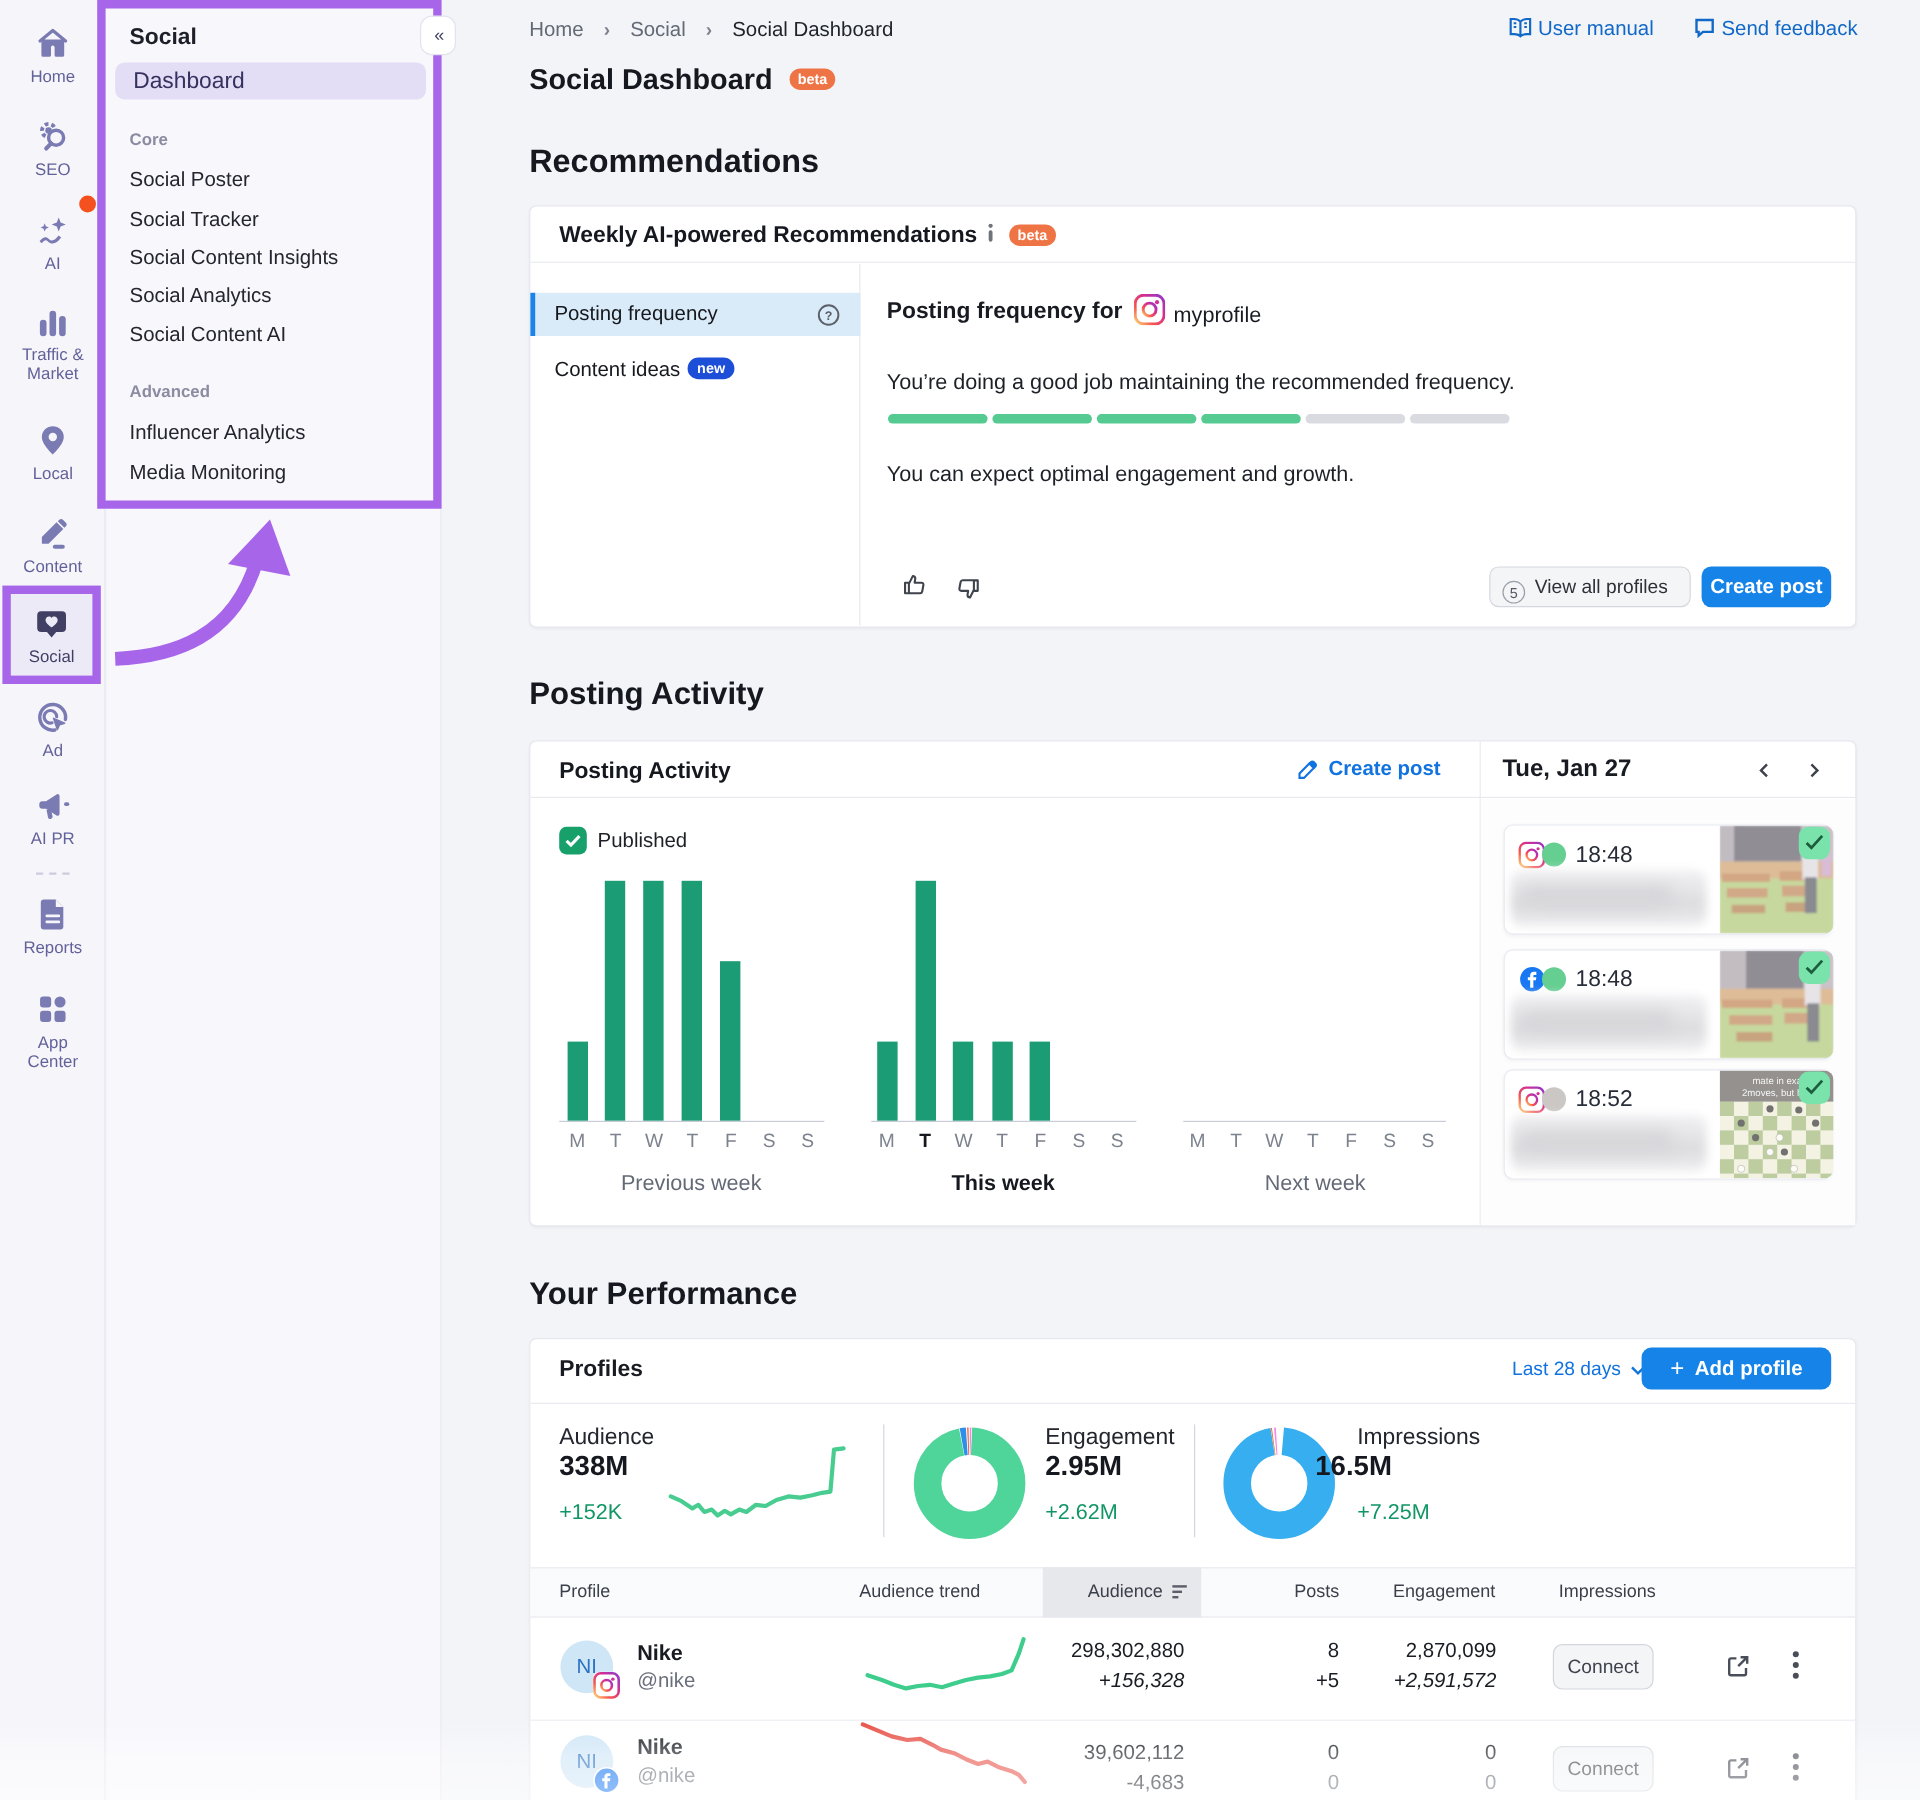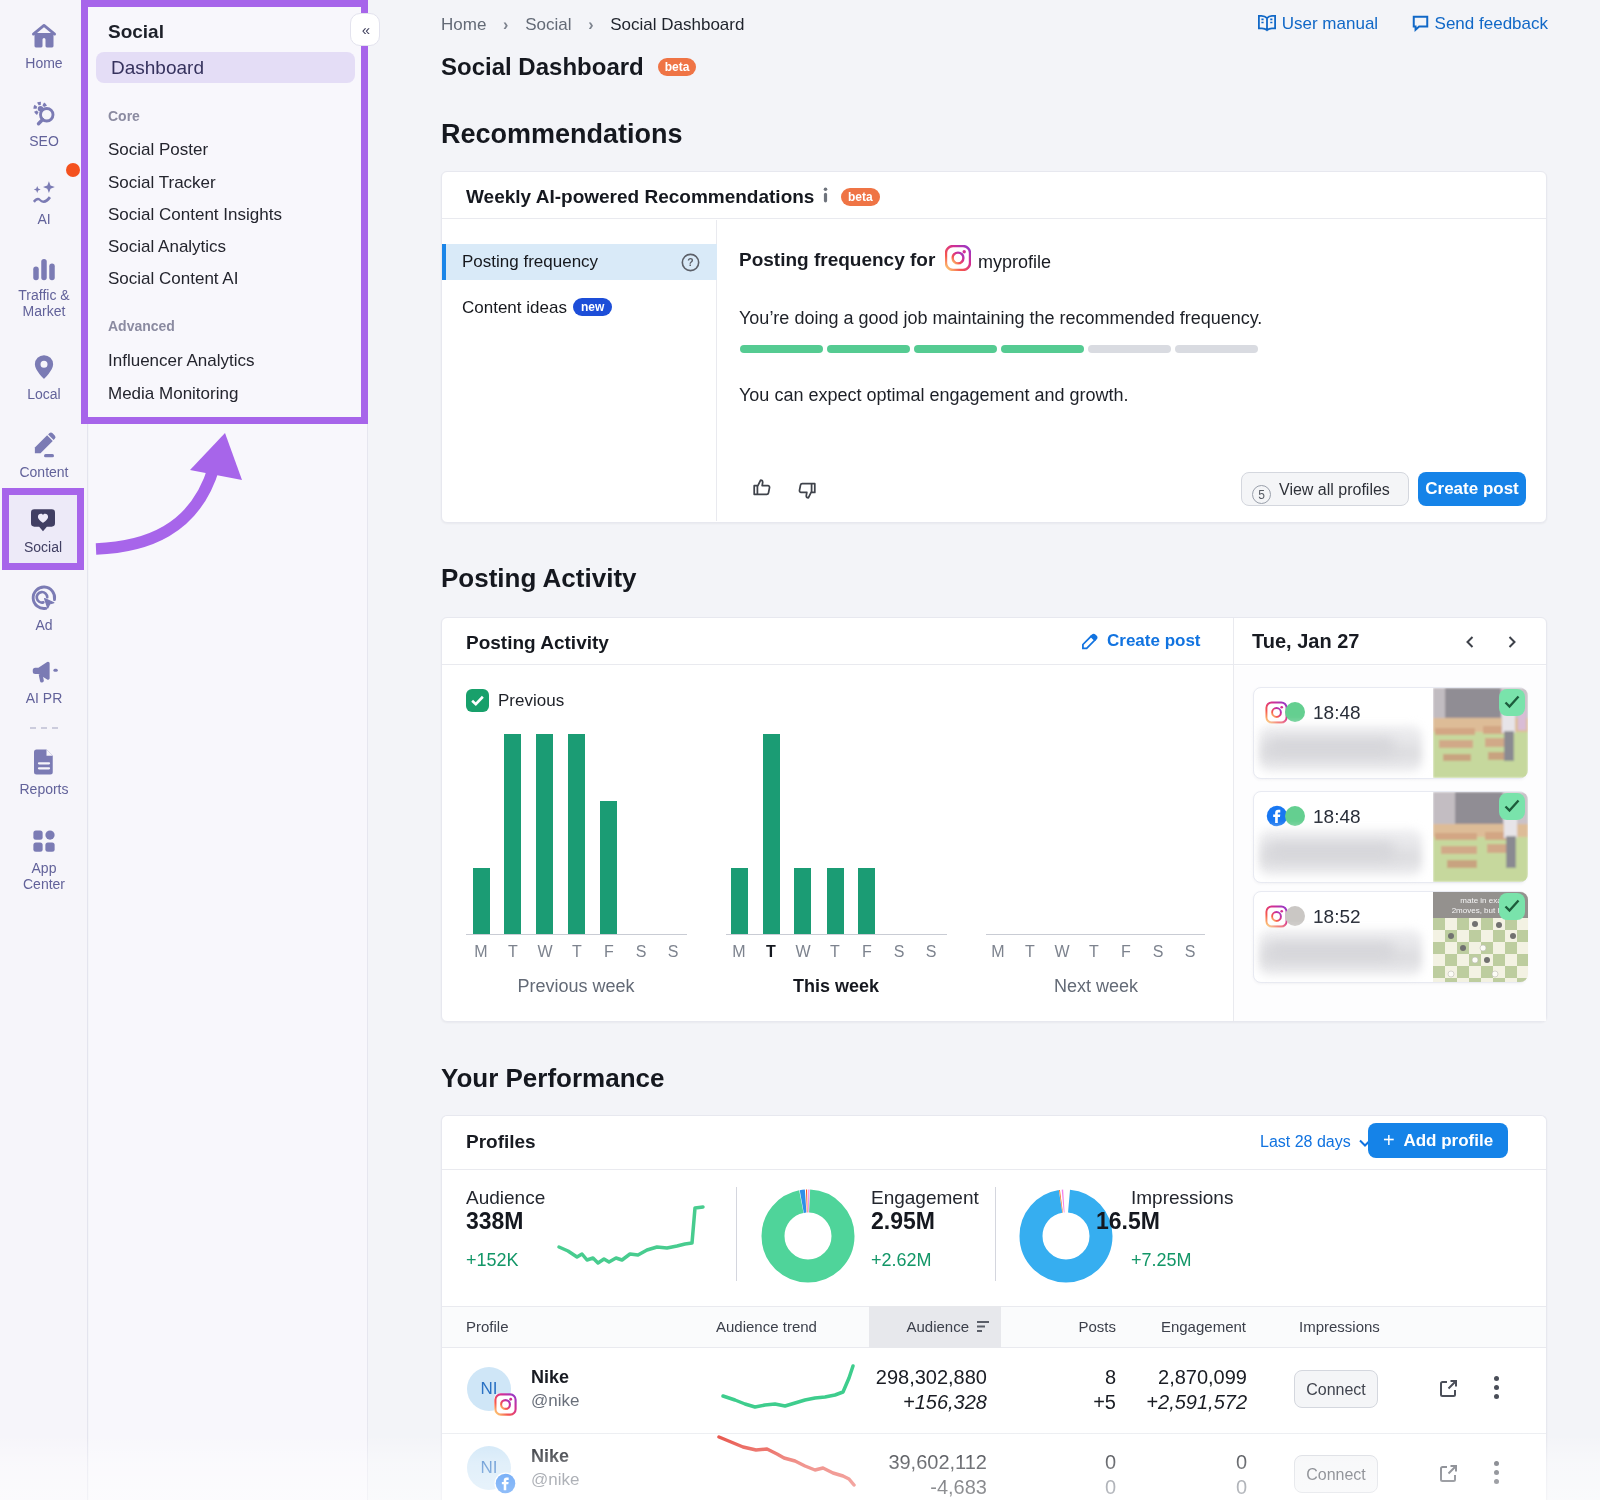--- a/index.html
+++ b/index.html
@@ -66,21 +66,21 @@
 .pcheck { position:absolute; left:245px; top:1px; width:26px; height:27px; background:#79e3ab; border-radius:8px; }
 .pgreen { position:absolute; left:31px; top:14px; width:20px; height:20px; border-radius:50%; background:#64cf90; }
 
 
 #perf { top:1115px; height:385px; border-bottom:none; border-radius:6px 6px 0 0; }
 .num-b { font-size:23px; font-weight:bold; color:#15181f; }
 .grn { color:#129667; }
 .red2 { color:#e2574c; }
 .th { position:absolute; top:202px; font-size:15px; color:#3b3f4a; }
 .avatar { position:absolute; left:25px; width:44px; height:44px; border-radius:50%; background:#cfe6f7; color:#2b72c4; font-size:17px; text-align:center; line-height:44px; }
-.tnum { position:absolute; width:140px; text-align:right; font-size:20px; color:#191c23; }
+.tnum { position:absolute; width:140px; text-align:right; font-size:17px; color:#191c23; }
 .extlink { position:absolute; left:996px; }
 .kebab { position:absolute; left:1052px; width:5px; }
 .kebab span { display:block; width:5px; height:5px; border-radius:50%; background:#4a4e58; margin-bottom:4px; }
 
 .fade { position:absolute; left:0; top:1404px; width:1600px; height:96px; background:linear-gradient(to bottom, rgba(255,255,255,0) 0%, rgba(255,255,255,.04) 35%, rgba(255,255,255,.38) 62%, rgba(255,255,255,.55) 100%); pointer-events:none; }
 </style>
 </head>
 <body>
 <div class="sidebar">
   <div class="snav" style="top:21px">
@@ -279,21 +279,21 @@
         </svg>
       <svg width="14" height="14" viewBox="0 0 14 14" fill="none" stroke="#3d4149" stroke-width="2" style="position:absolute; left:1063px; top:17px;">
           <path d="M4.5 2l5 5-5 5"></path>
         </svg>
     </div>
     <div style="position:absolute; left:791px; top:0; bottom:0; width:1px; background:#e9eaef;"></div>
 
     <div style="position:absolute; left:24px; top:71px; width:23px; height:23px; background:#18a06b; border-radius:6px;"><svg width="15" height="15" viewBox="0 0 14 14" fill="none" stroke="#fff" stroke-width="2.4" style="margin:4px">
           <path d="M2 7.2 5.4 10.5 12 3.5"></path>
         </svg></div>
-    <div style="position:absolute; left:56px; top:73px; font-size:17px; color:#1d2027;">Previous</div>
+    <div style="position:absolute; left:56px; top:73px; font-size:17px; color:#1d2027;">Published</div>
 
     <div class="bar" style="left:31px; top:250px; height:66px;"></div>
     <div class="bar" style="left:62px; top:116px; height:200px;"></div>
     <div class="bar" style="left:94px; top:116px; height:200px;"></div>
     <div class="bar" style="left:126px; top:116px; height:200px;"></div>
     <div class="bar" style="left:158px; top:183px; height:133px;"></div>
     <div class="axis" style="left:24px; top:316px; width:221px;"></div>
     <div class="dlab" style="left:30px; top:325px;">M</div>
       <div class="dlab" style="left:62px; top:325px;">T</div>
       <div class="dlab" style="left:94px; top:325px;">W</div>
@@ -473,21 +473,21 @@
   </div>
 
   <div class="h2" style="top:1063px;">Your Performance</div>
   <div class="card" id="perf">
     <div style="position:absolute; left:24px; top:15px; font-size:19px; font-weight:bold;">Profiles</div>
     <div style="position:absolute; left:818px; top:17px; font-size:16px; color:#1173e0;">Last 28 days
       <svg width="12" height="8" viewBox="0 0 12 8" fill="none" stroke="#1173e0" stroke-width="2" style="margin-left:4px">
           <path d="M1 1.5 6 6.5 11 1.5"></path>
         </svg>
     </div>
-    <div class="btn-blue" style="position:absolute; left:926px; top:7px; width:140px; height:35px; line-height:35px;"><span style="font-weight:normal; font-size:20px; vertical-align:-1px;">+</span>&nbsp; Add profile</div>
+    <div class="btn-blue" style="position:absolute; left:926px; top:7px; width:158px; height:35px; line-height:35px;"><span style="font-weight:normal; font-size:20px; vertical-align:-1px;">+</span>&nbsp; Add profile</div>
     <div style="position:absolute; left:0; top:53px; right:0; height:1px; background:#e9eaef;"></div>
 
     <div style="position:absolute; left:24px; top:71px; font-size:19px; color:#23262e;">Audience</div>
     <div class="num-b" style="position:absolute; left:24px; top:92px;">338M</div>
     <div class="grn" style="position:absolute; left:24px; top:134px; font-size:18px;">+152K</div>
     <svg width="155" height="75" viewBox="0 0 155 75" style="position:absolute; left:112px; top:78px;" fill="none">
         <path d="M5 53 L14 57 L23 63 L28 60 L33 66 L39 64 L44 69 L50 65 L55 68 L62 64 L68 66 L76 60 L84 61 L93 56 L103 53 L113 54 L123 52 L131 50 L138 49 L141 14 L149 13" stroke="#48cc8f" stroke-width="3.5" stroke-linejoin="round" stroke-linecap="round"></path>
       </svg>
     <div style="position:absolute; left:294px; top:71px; width:1px; height:94px; background:#d4d6de;"></div>
 

